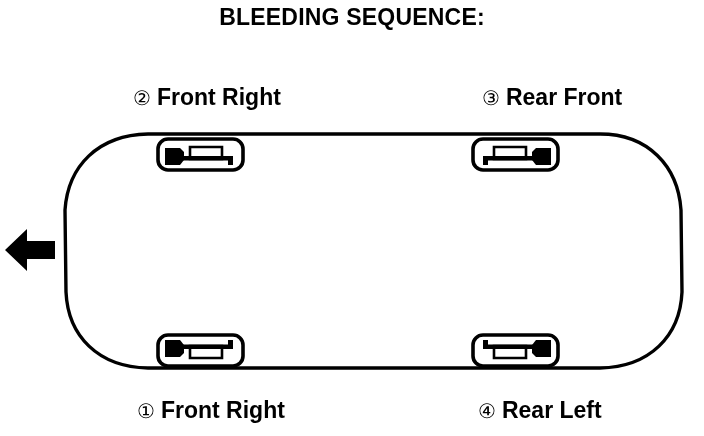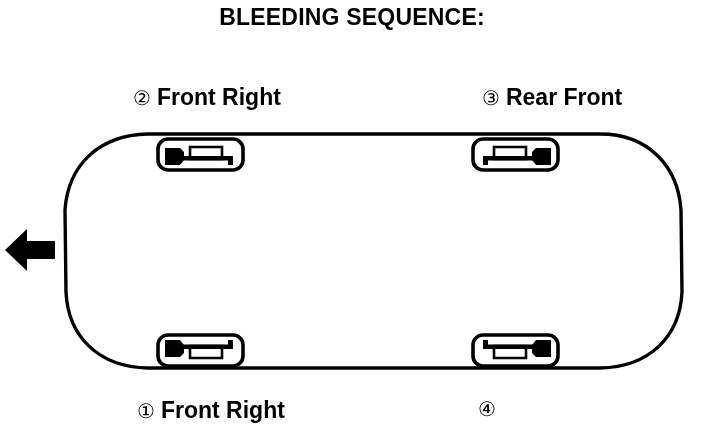--- a/index.html
+++ b/index.html
@@ -145,15 +145,16 @@
     <span class="wheel-name">Rear Front</span>
   </div>
 
   <div class="wheel-label label-front-left">
     <span class="seq-num">①</span>
     <span class="wheel-name">Front Right</span>
   </div>
 
   <div class="wheel-label label-rear-left">
     <span class="seq-num">④</span>
+    <span class="wheel-name">Rear Left</span>
   </div>
 
 </div>
 
 </body></html>

